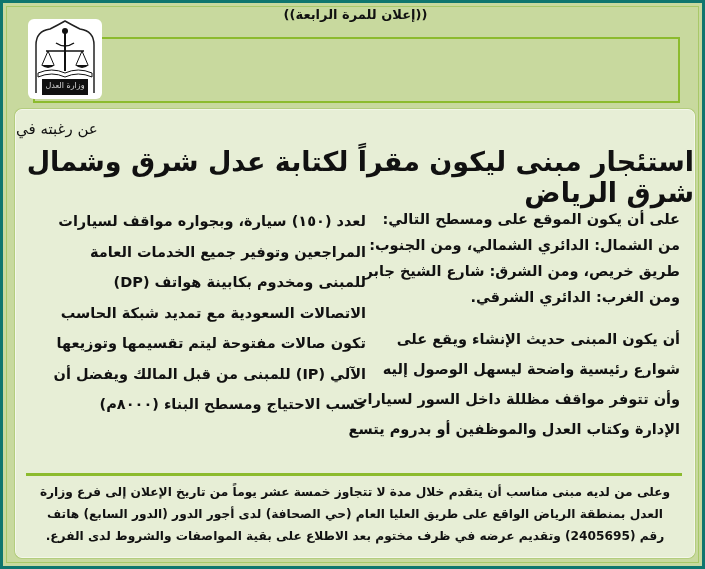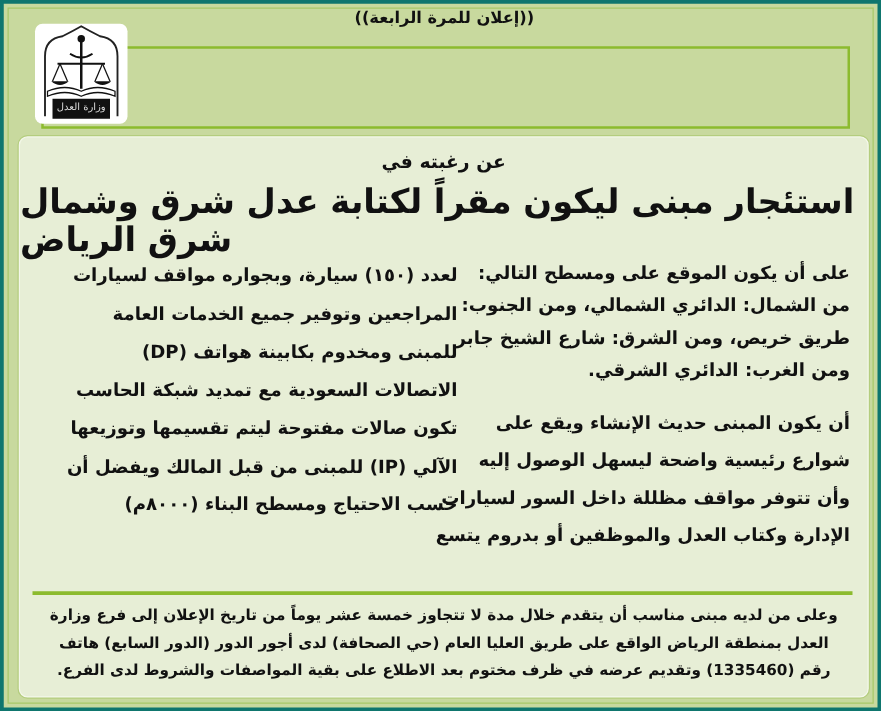--- a/index.html
+++ b/index.html
@@ -39,25 +39,25 @@
     }
     .panel {
       position:absolute; left:12px; top:106px; width:680px; height:449px;
       box-sizing:border-box;
       background:#e7eed6;
       border:1px solid #f4f7ea;
       border-radius:7px;
       box-shadow:0 0 0 1px #b4cd7e;
     }
     .subhead {
-      position:absolute; top:10px; left:0; width:100%; text-align:center;
-      font-size:15px; font-weight:bold; direction:rtl;
+      position:absolute; top:10px; left:0; width:100%; text-align:left;
+      font-size:15px; font-weight:normal; direction:rtl;
     }
     .headline {
-      position:absolute; top:36px; left:0; width:100%; text-align:left;
+      position:absolute; top:36px; left:0; width:100%; text-align:right;
       font-size:27px; font-weight:bold; direction:rtl;
     }
     .col {
       position:absolute; direction:rtl; text-align:justify;
       font-size:14.5px; font-weight:bold;
     }
     .col p { margin:0; white-space:nowrap; }
     .col-right { right:14px; top:96px; width:330px; line-height:26px; }
     .col-right .gap { height:14px; }
     .col-left { left:10px; top:96px; width:340px; line-height:30.5px; }
@@ -125,16 +125,16 @@
       <p>تكون صالات مفتوحة ليتم تقسيمها وتوزيعها</p>
       <p>الآلي (IP) للمبنى من قبل المالك ويفضل أن</p>
       <p>حسب الاحتياج ومسطح البناء (٨٠٠٠م)</p>
     </div>
 
     <div class="sep"></div>
 
     <div class="footer">
       <p>وعلى من لديه مبنى مناسب أن يتقدم خلال مدة لا تتجاوز خمسة عشر يوماً من تاريخ الإعلان إلى فرع وزارة</p>
       <p>العدل بمنطقة الرياض الواقع على طريق العليا العام (حي الصحافة) لدى أجور الدور (الدور السابع) هاتف</p>
-      <p>رقم (1335460) وتقديم عرضه في ظرف مختوم بعد الاطلاع على بقية المواصفات والشروط لدى الفرع.</p>
+      <p>رقم (2405695) وتقديم عرضه في ظرف مختوم بعد الاطلاع على بقية المواصفات والشروط لدى الفرع.</p>
     </div>
   </div>
 </div>
 
 </body></html>

